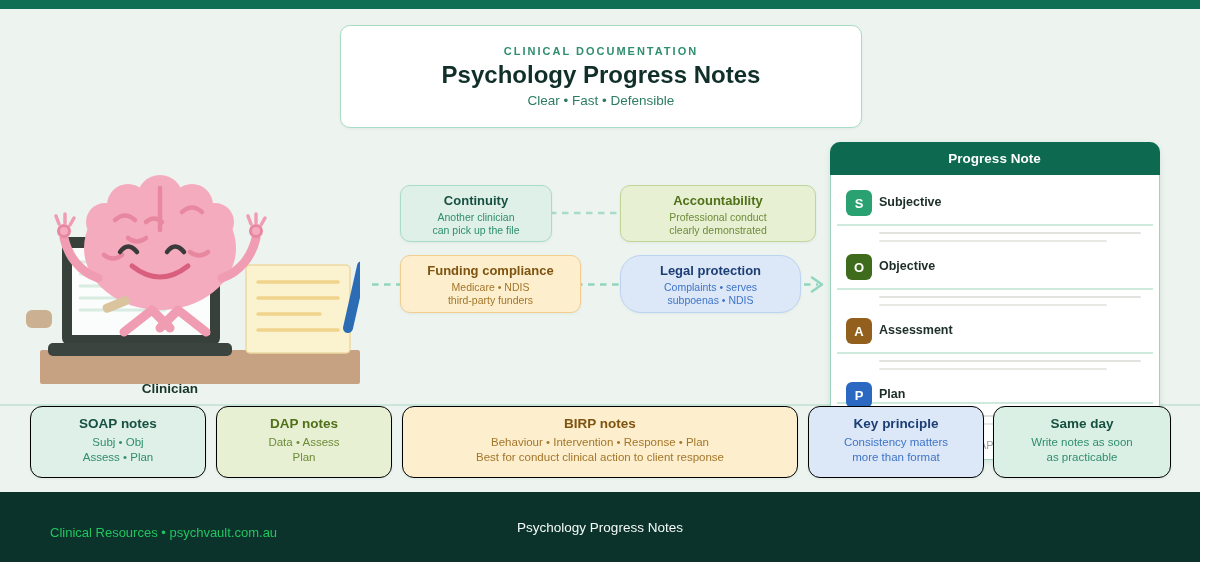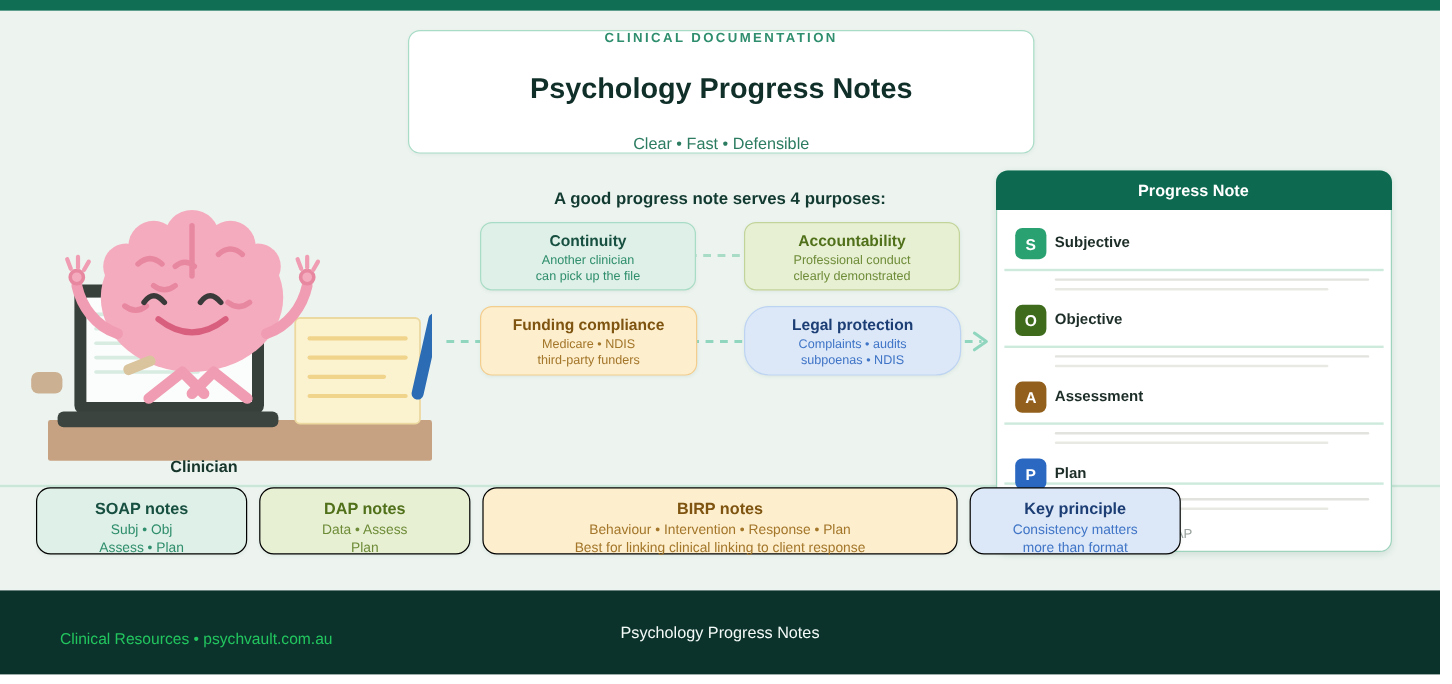--- a/index.html
+++ b/index.html
@@ -4,32 +4,32 @@
 <style>
   html,body{margin:0;padding:0;background:#ffffff;}
   body{font-family:"Liberation Sans","DejaVu Sans",sans-serif;}
   .canvas{position:relative;width:1210px;height:570px;background:#ffffff;overflow:hidden;}
   .topbar{position:absolute;left:0;top:0;width:1200px;height:9px;background:#0f6e54;}
   .page{position:absolute;left:0;top:9px;width:1200px;height:483px;background:#edf4f0;}
 
   
   .header-card{position:absolute;left:340px;top:16px;width:520px;height:101px;background:#ffffff;
     border:1.5px solid #a9dcc6;border-radius:10px;display:flex;flex-direction:column;align-items:center;
-    justify-content:space-between;gap:4px;box-shadow:0 1px 3px rgba(40,90,70,.06);}
+    justify-content:center;gap:4px;box-shadow:0 1px 3px rgba(40,90,70,.06);}
   .eyebrow{font-size:11px;font-weight:bold;letter-spacing:2px;color:#2f8e6d;}
   .main-title{font-size:24px;font-weight:bold;color:#0f2f28;}
   .tagline{font-size:13.5px;color:#2c7c62;}
 
   
   .purposes-heading{position:absolute;left:300px;top:148px;width:600px;text-align:center;
     font-size:14px;font-weight:bold;color:#123a30;}
   .purpose{position:absolute;border-radius:10px;border:1.5px solid;text-align:center;z-index:2;
     box-shadow:0 1px 3px rgba(60,100,80,.08);padding-top:7px;box-sizing:border-box;}
-  .p1{left:400px;top:176px;width:180px;height:57px;}
-  .p2{left:620px;top:176px;width:180px;height:57px;}
+  .p1{left:400px;top:176px;width:152px;height:57px;}
+  .p2{left:620px;top:176px;width:196px;height:57px;}
   .p3{left:400px;top:246px;width:181px;height:58px;}
   .p4{left:620px;top:246px;width:181px;height:58px;}
   .purpose-title{font-size:13px;font-weight:bold;margin-bottom:3px;}
   .purpose-line{font-size:10.5px;line-height:13px;}
 
   .theme-teal{background:#def0e7;border-color:#a9dcc6;}
   .theme-teal .box-title{color:#174f40;}
   .theme-teal .box-line{color:#2f8e6d;}
   .theme-olive{background:#e8f0d4;border-color:#c3d49a;}
   .theme-olive .box-title{color:#50701a;}
@@ -68,21 +68,21 @@
   .pn-line.l1{top:42px;width:262px;}
   .pn-line.l2{top:50px;width:228px;background:#e9e9e4;}
   .sec-p .pn-line.l1{top:33px;}
   .sec-p .pn-line.l2{top:41px;}
   .pn-partial{position:absolute;left:148px;top:296px;font-size:11px;color:#9aa39e;}
 
   
   .row-divider{position:absolute;left:0;top:395px;width:1200px;height:1.5px;background:#c9e6d8;z-index:0;}
 
   
-  .format{position:absolute;top:397px;height:56px;border-radius:12px;border:1.5px solid;text-align:center;
+  .format{position:absolute;top:397px;height:72px;border-radius:12px;border:1.5px solid;text-align:center;
     z-index:4;box-shadow:0 1px 3px rgba(60,100,80,.08);padding-top:9px;box-sizing:border-box;}
   .f1{left:30px;width:176px;}
   .f2{left:216px;width:176px;}
   .f3{left:402px;width:396px;}
   .f4{left:808px;width:176px;}
   .f5{left:993px;width:178px;}
   .format-title{font-size:13.5px;font-weight:bold;margin-bottom:4px;}
   .format-line{font-size:11.5px;line-height:15px;}
 
   
@@ -187,40 +187,39 @@
         </g>
         <g fill="none" stroke-linecap="round">
           <path d="M100,92 q8,-11 17,0" stroke="#3a3a3a" stroke-width="4.5"></path>
           <path d="M147,92 q8,-11 17,0" stroke="#3a3a3a" stroke-width="4.5"></path>
           <path d="M112,106 q28,22 56,0" stroke="#d95f7e" stroke-width="5"></path>
         </g>
       </g>
     </svg>
     <div class="clinician-label">Clinician</div>
 
-    <div class="purposes-heading">A good progress note serves 4 purposes:</div>
 
     <div class="purpose p1 theme-teal">
       <div class="purpose-title box-title">Continuity</div>
       <div class="purpose-line box-line">Another clinician</div>
       <div class="purpose-line box-line">can pick up the file</div>
     </div>
     <div class="purpose p2 theme-olive">
       <div class="purpose-title box-title">Accountability</div>
       <div class="purpose-line box-line">Professional conduct</div>
       <div class="purpose-line box-line">clearly demonstrated</div>
     </div>
     <div class="purpose p3 theme-amber">
       <div class="purpose-title box-title">Funding compliance</div>
       <div class="purpose-line box-line">Medicare • NDIS</div>
       <div class="purpose-line box-line">third-party funders</div>
     </div>
     <div class="purpose p4 theme-blue">
       <div class="purpose-title box-title">Legal protection</div>
-      <div class="purpose-line box-line">Complaints • audits</div>
+      <div class="purpose-line box-line">Complaints • serves</div>
       <div class="purpose-line box-line">subpoenas • NDIS</div>
     </div>
 
     <div class="pn-card">
       <div class="pn-header">Progress Note</div>
 
       <div class="pn-sec sec-s">
         <div class="pn-badge">S</div>
         <div class="pn-label">Subjective</div>
         <div class="pn-divider"></div>
@@ -259,26 +258,31 @@
       <div class="format-line box-line">Assess • Plan</div>
     </div>
     <div class="format f2 theme-olive">
       <div class="format-title box-title">DAP notes</div>
       <div class="format-line box-line">Data • Assess</div>
       <div class="format-line box-line">Plan</div>
     </div>
     <div class="format f3 theme-amber">
       <div class="format-title box-title">BIRP notes</div>
       <div class="format-line box-line">Behaviour • Intervention • Response • Plan</div>
-      <div class="format-line box-line">Best for linking clinical linking to client response</div>
+      <div class="format-line box-line">Best for conduct clinical action to client response</div>
     </div>
     <div class="format f4 theme-blue">
       <div class="format-title box-title">Key principle</div>
       <div class="format-line box-line">Consistency matters</div>
       <div class="format-line box-line">more than format</div>
+    </div>
+    <div class="format f5 theme-mint">
+      <div class="format-title box-title">Same day</div>
+      <div class="format-line box-line">Write notes as soon</div>
+      <div class="format-line box-line">as practicable</div>
     </div>
   </div>
 
   <div class="footer">
     <div class="f-left">Clinical Resources • psychvault.com.au</div>
     <div class="f-center">Psychology Progress Notes</div>
   </div>
 </div>
 
 </body></html>

